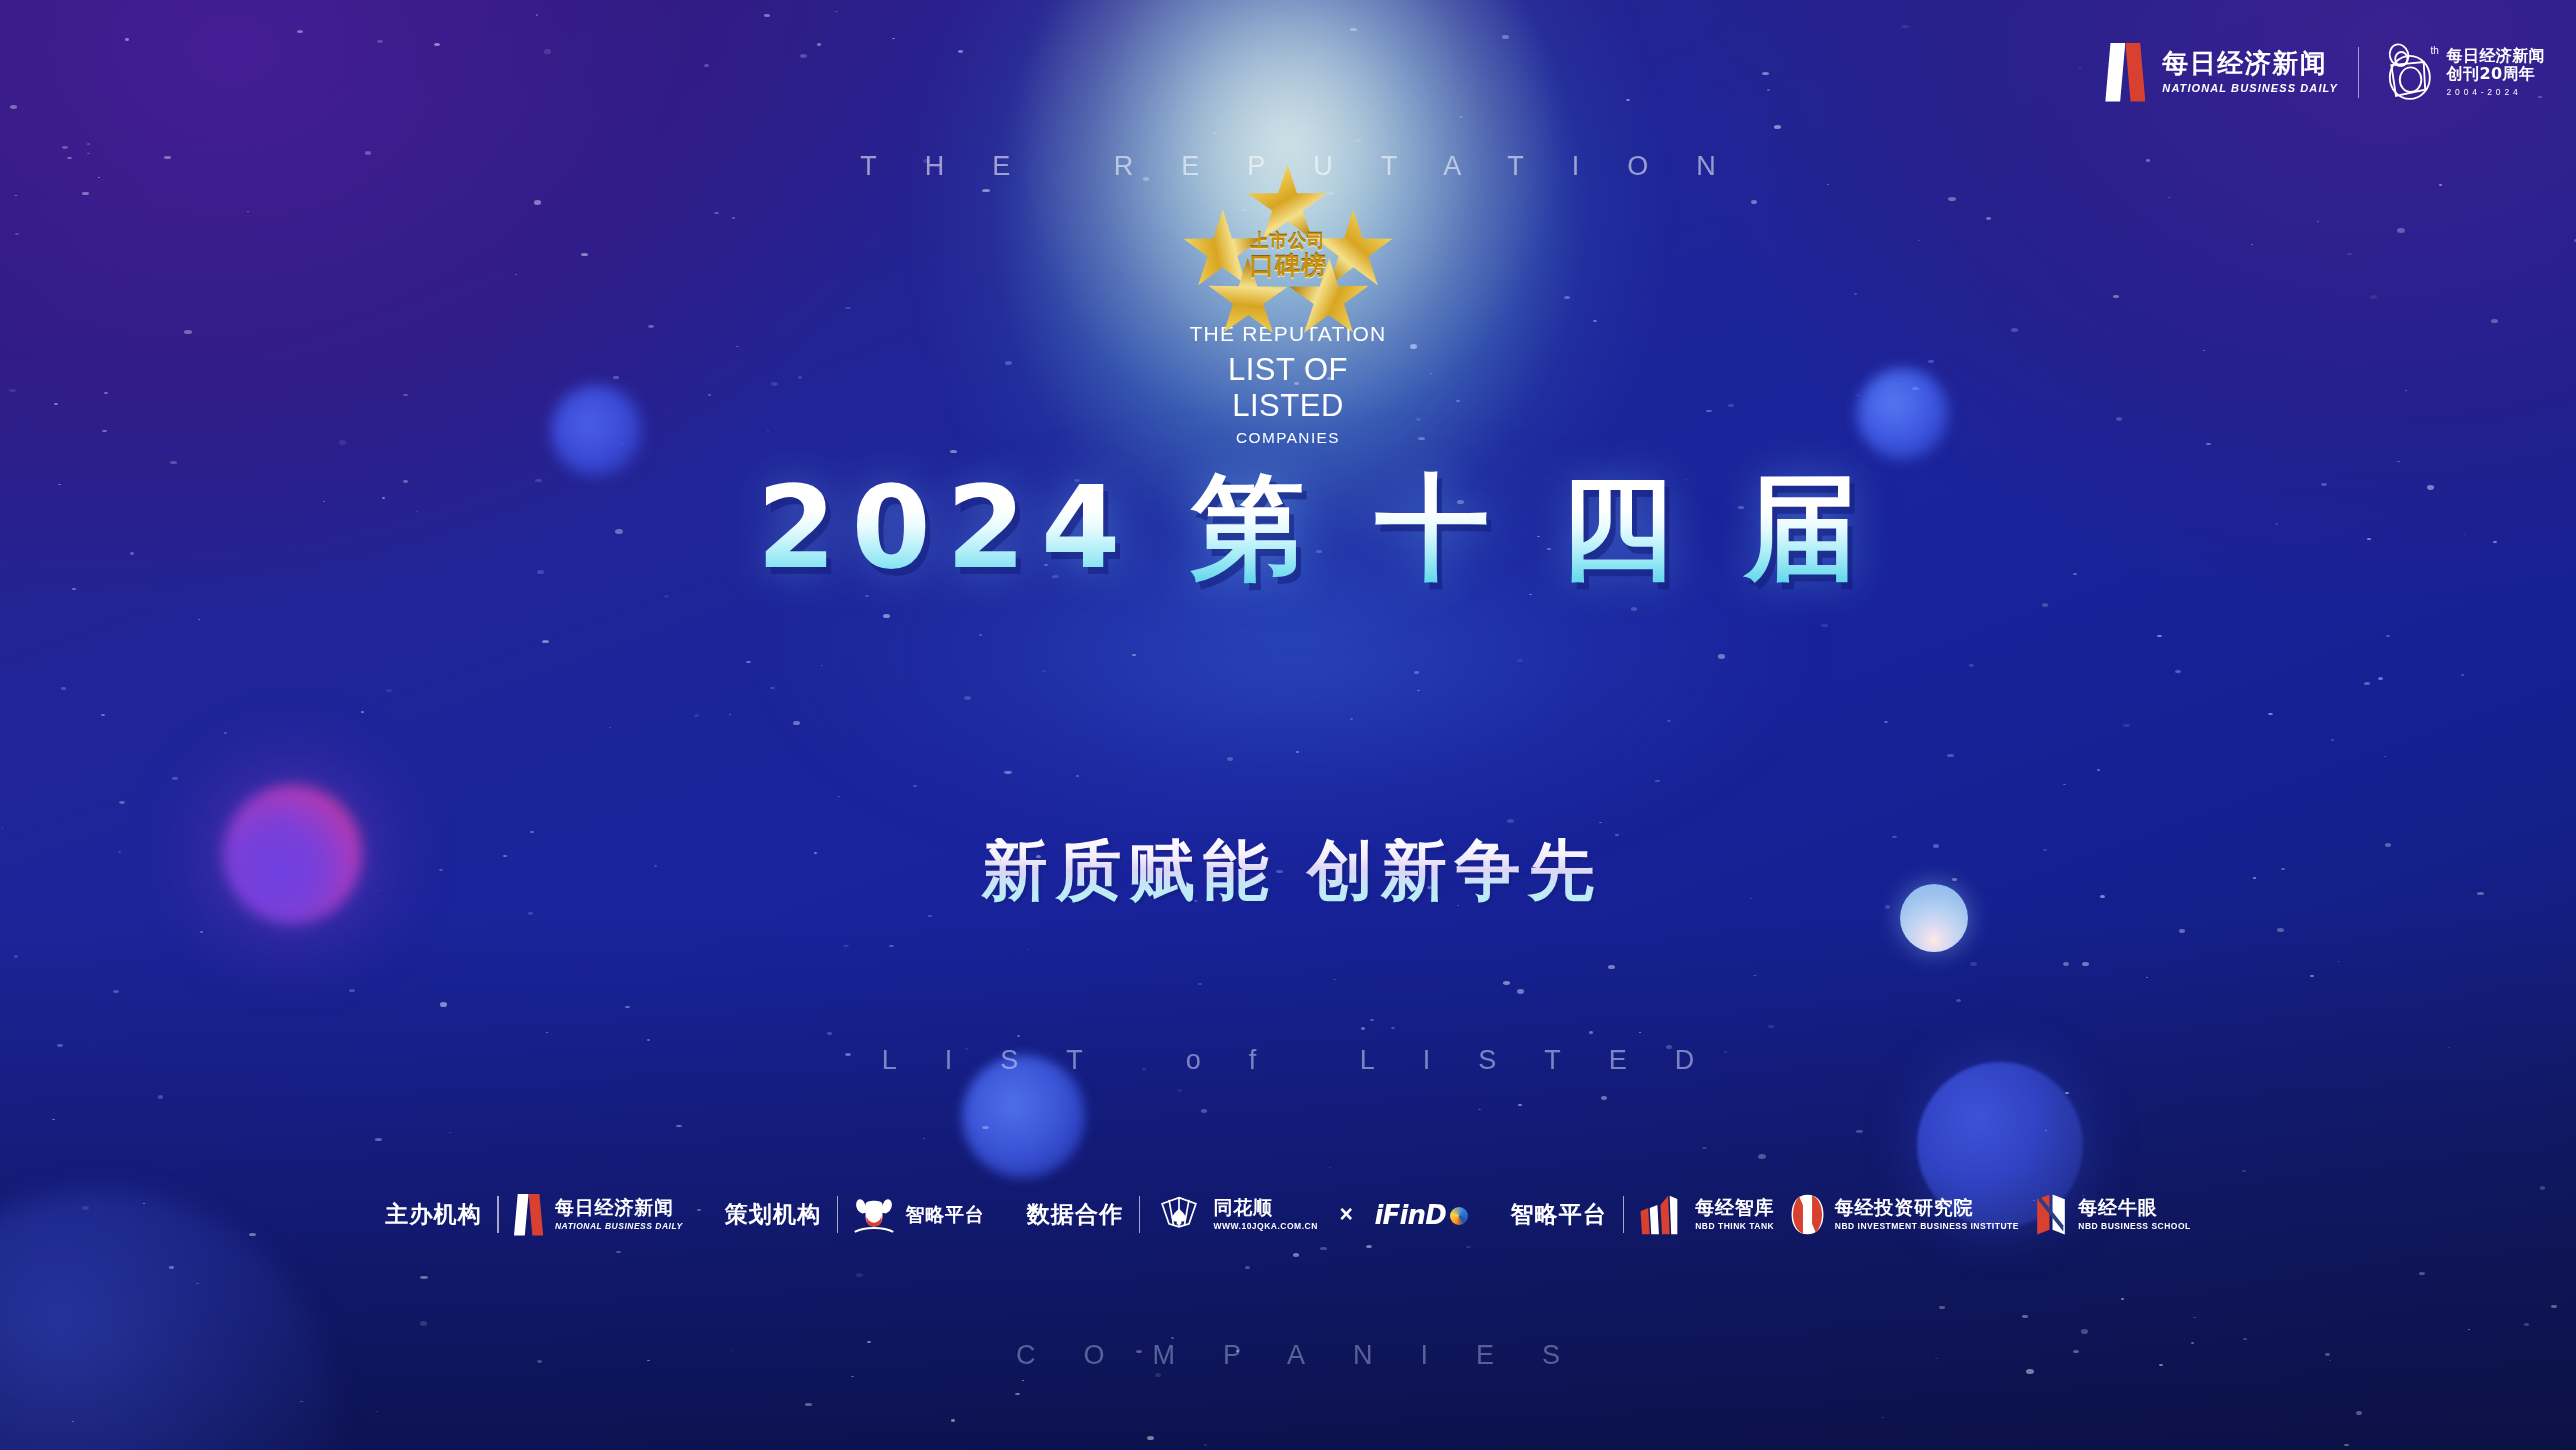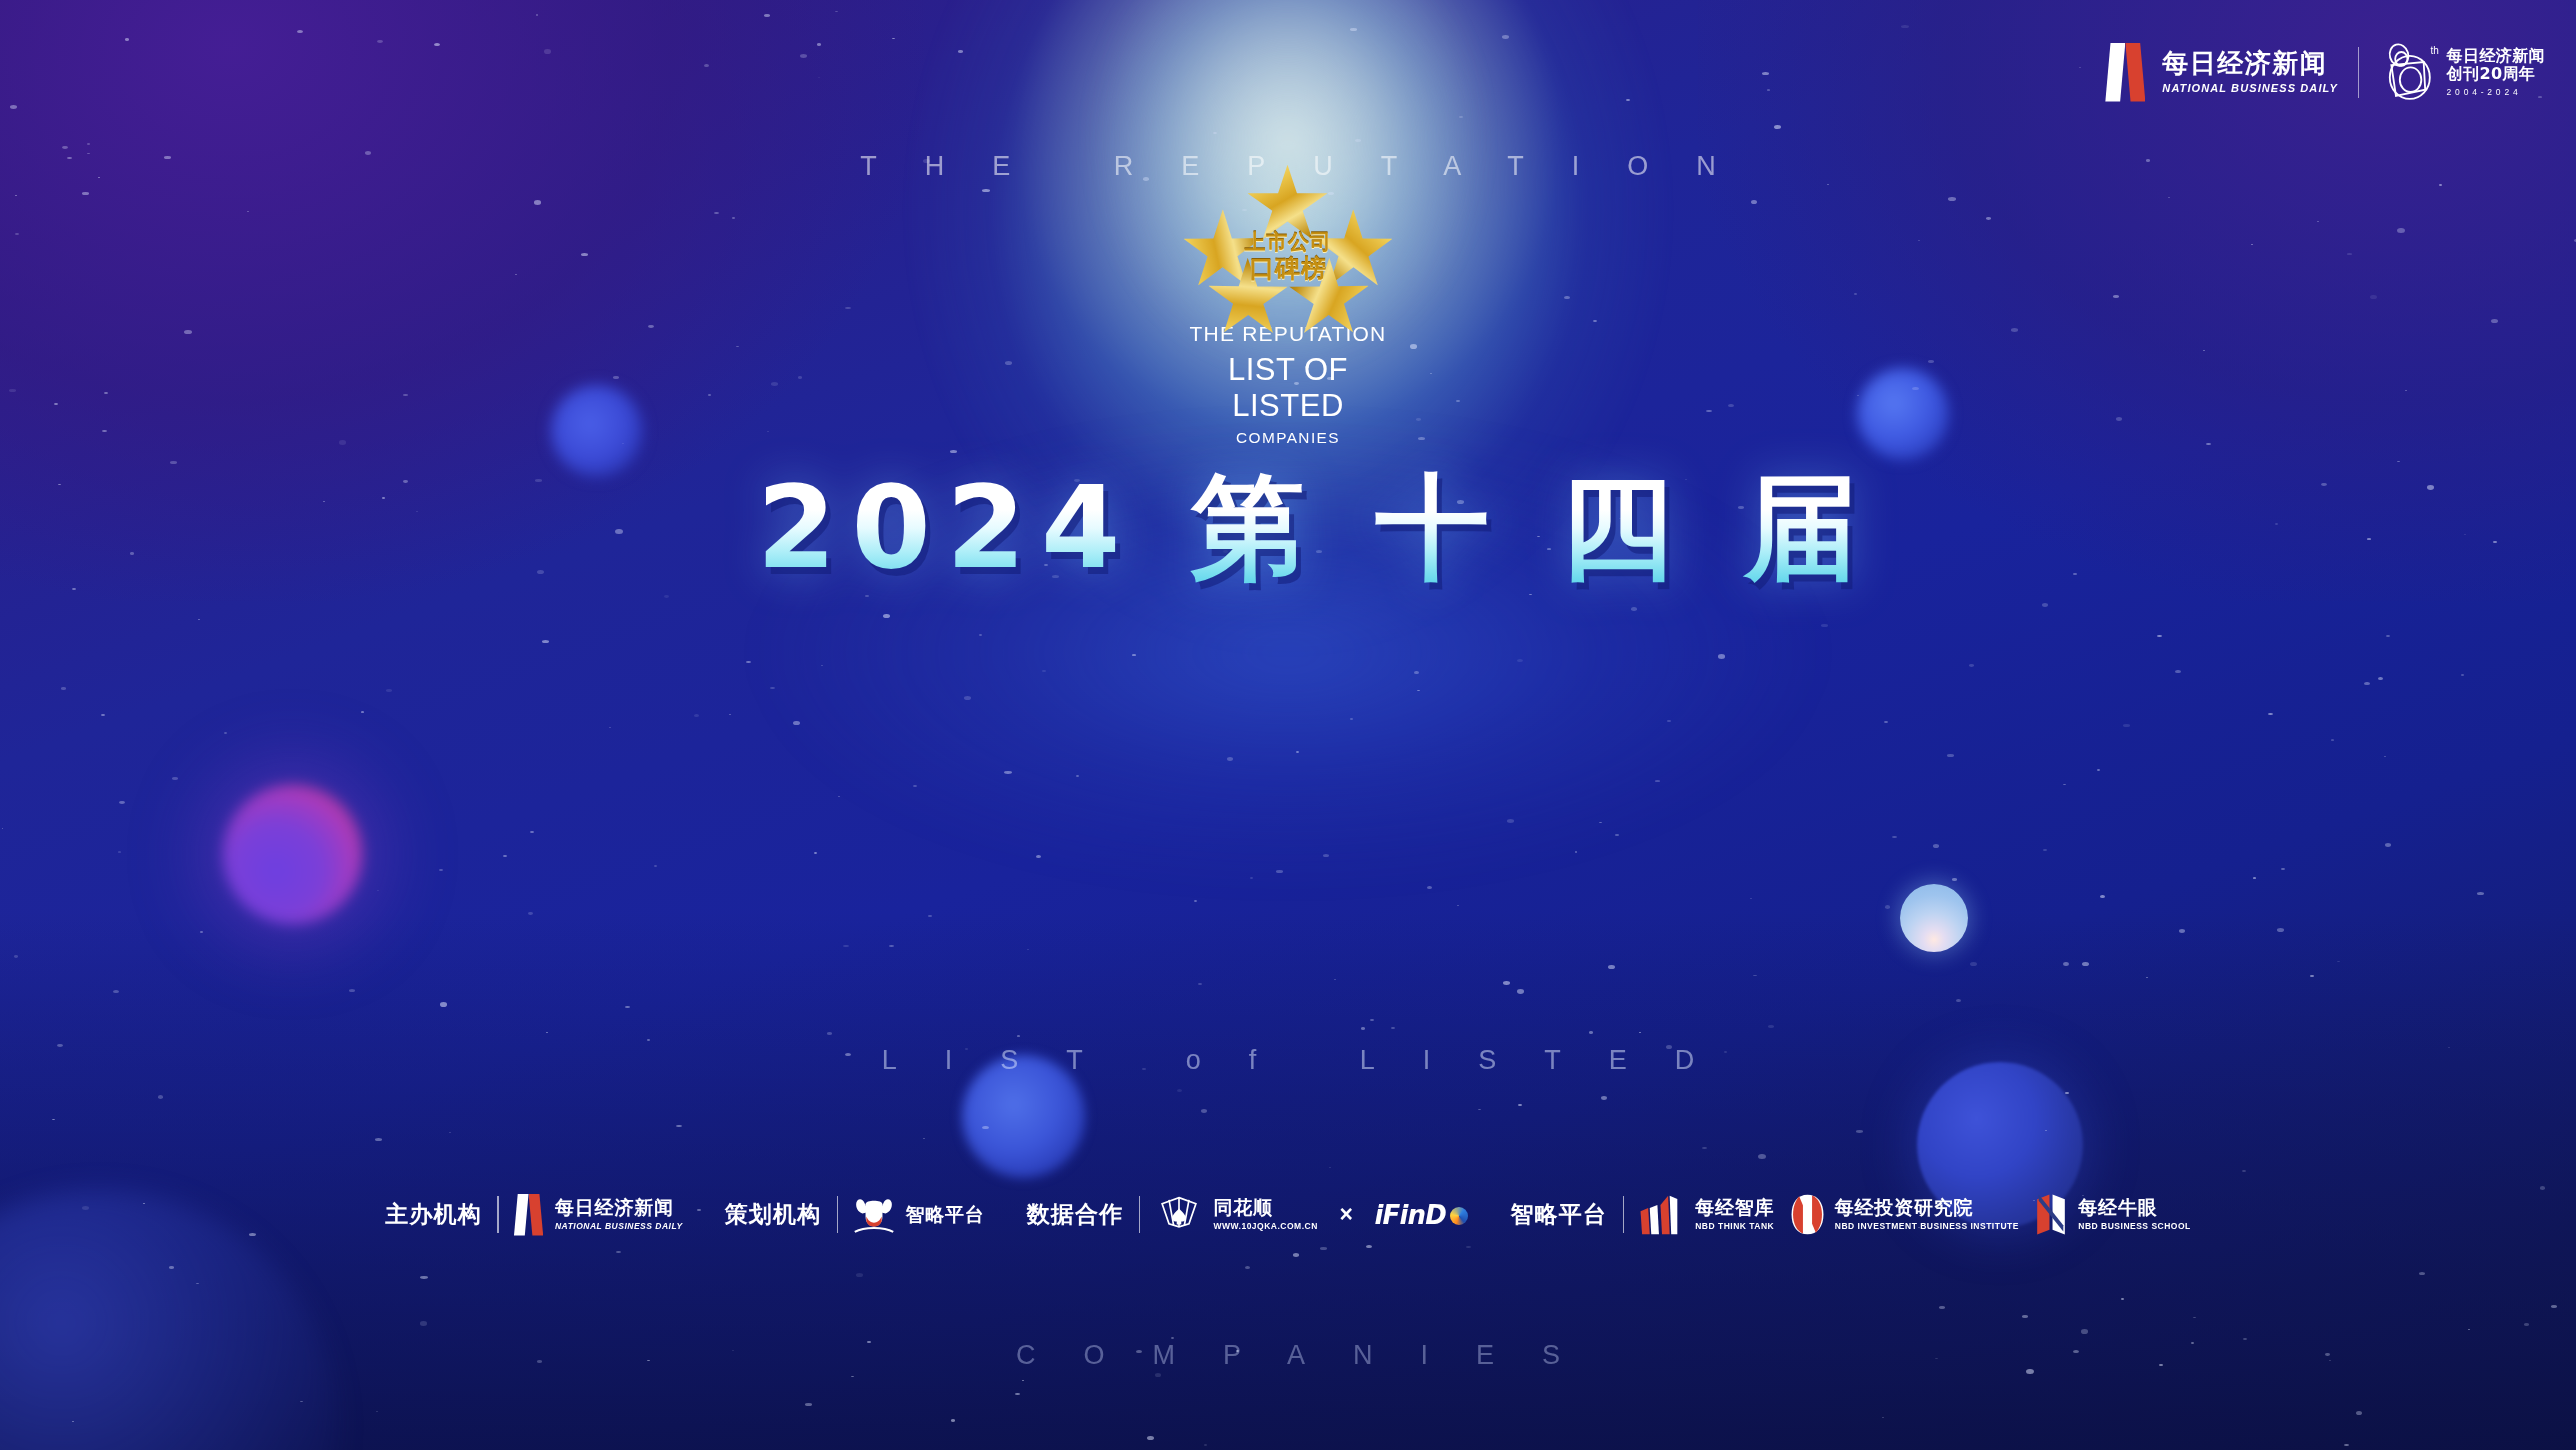--- a/index.html
+++ b/index.html
@@ -159,21 +159,21 @@
   .star.s4{ left:35px;  top:89px; transform:rotate(-144deg); }
   .star.s5{ left:117px; top:89px; transform:rotate(144deg); }
   .emblem-core{
     position:absolute; left:50%; top:60px; transform:translateX(-50%);
     width:105px; text-align:center; z-index:4;
     font-family:"DejaVu Sans","Liberation Sans",sans-serif;
     font-weight:700; line-height:1.08;
     color:#c58f12;
     text-shadow:0 0.8px 0 #fdf0b8, 0 -0.8px 0 #8a6008;
   }
-  .emblem-core .c1{ font-size:21px; letter-spacing:0.8px; }
+  .emblem-core .c1{ font-size:18px; letter-spacing:0.8px; }
   .emblem-core .c2{ font-size:25px; letter-spacing:0.8px; margin-top:1.5px; }
 
   .em-l1{ margin-top:12.3px; color:#fff; font-size:21px; letter-spacing:1.2px; font-weight:400; }
   .em-l2{ margin-top:5.4px; color:#fff; font-size:31px; letter-spacing:0.5px; font-weight:400; }
   .em-l3{ margin-top:5.4px; color:#fff; font-size:15.4px; letter-spacing:1.4px; font-weight:400; }
 
   
   .title-block{
     position:absolute; left:0; right:0; top:471px; text-align:center;
   }
@@ -660,20 +660,21 @@
       </div>
     </div>
     <div class="em-l1">THE REPUTATION</div>
     <div class="em-l2">LIST OF LISTED</div>
     <div class="em-l3">COMPANIES</div>
   </div>
 
   <div class="title-block">
     <div class="title-line title-l1">2024 第 十 四 届</div>
   </div>
+  <div class="subtitle">新质赋能  创新争先</div>
 
   <div class="partners">
 
     <div class="pgroup">
       <div class="plabel">主办机构</div>
       <div class="pdiv"></div>
       <div class="plogo">
         <div class="mark-nbd">
             <span class="a"></span>
             <span class="b"></span>

